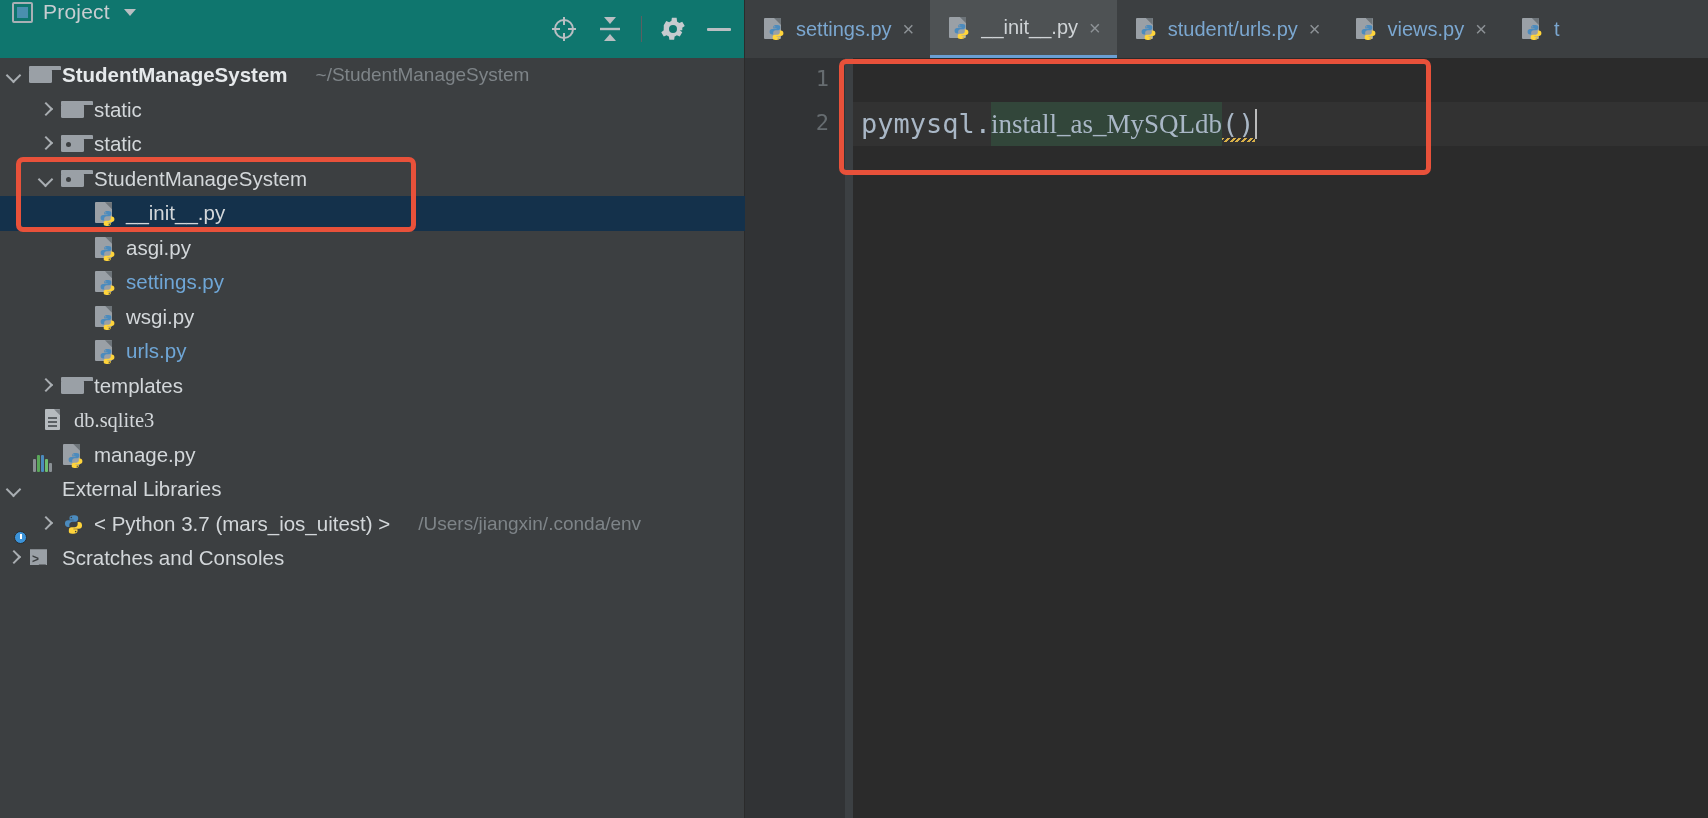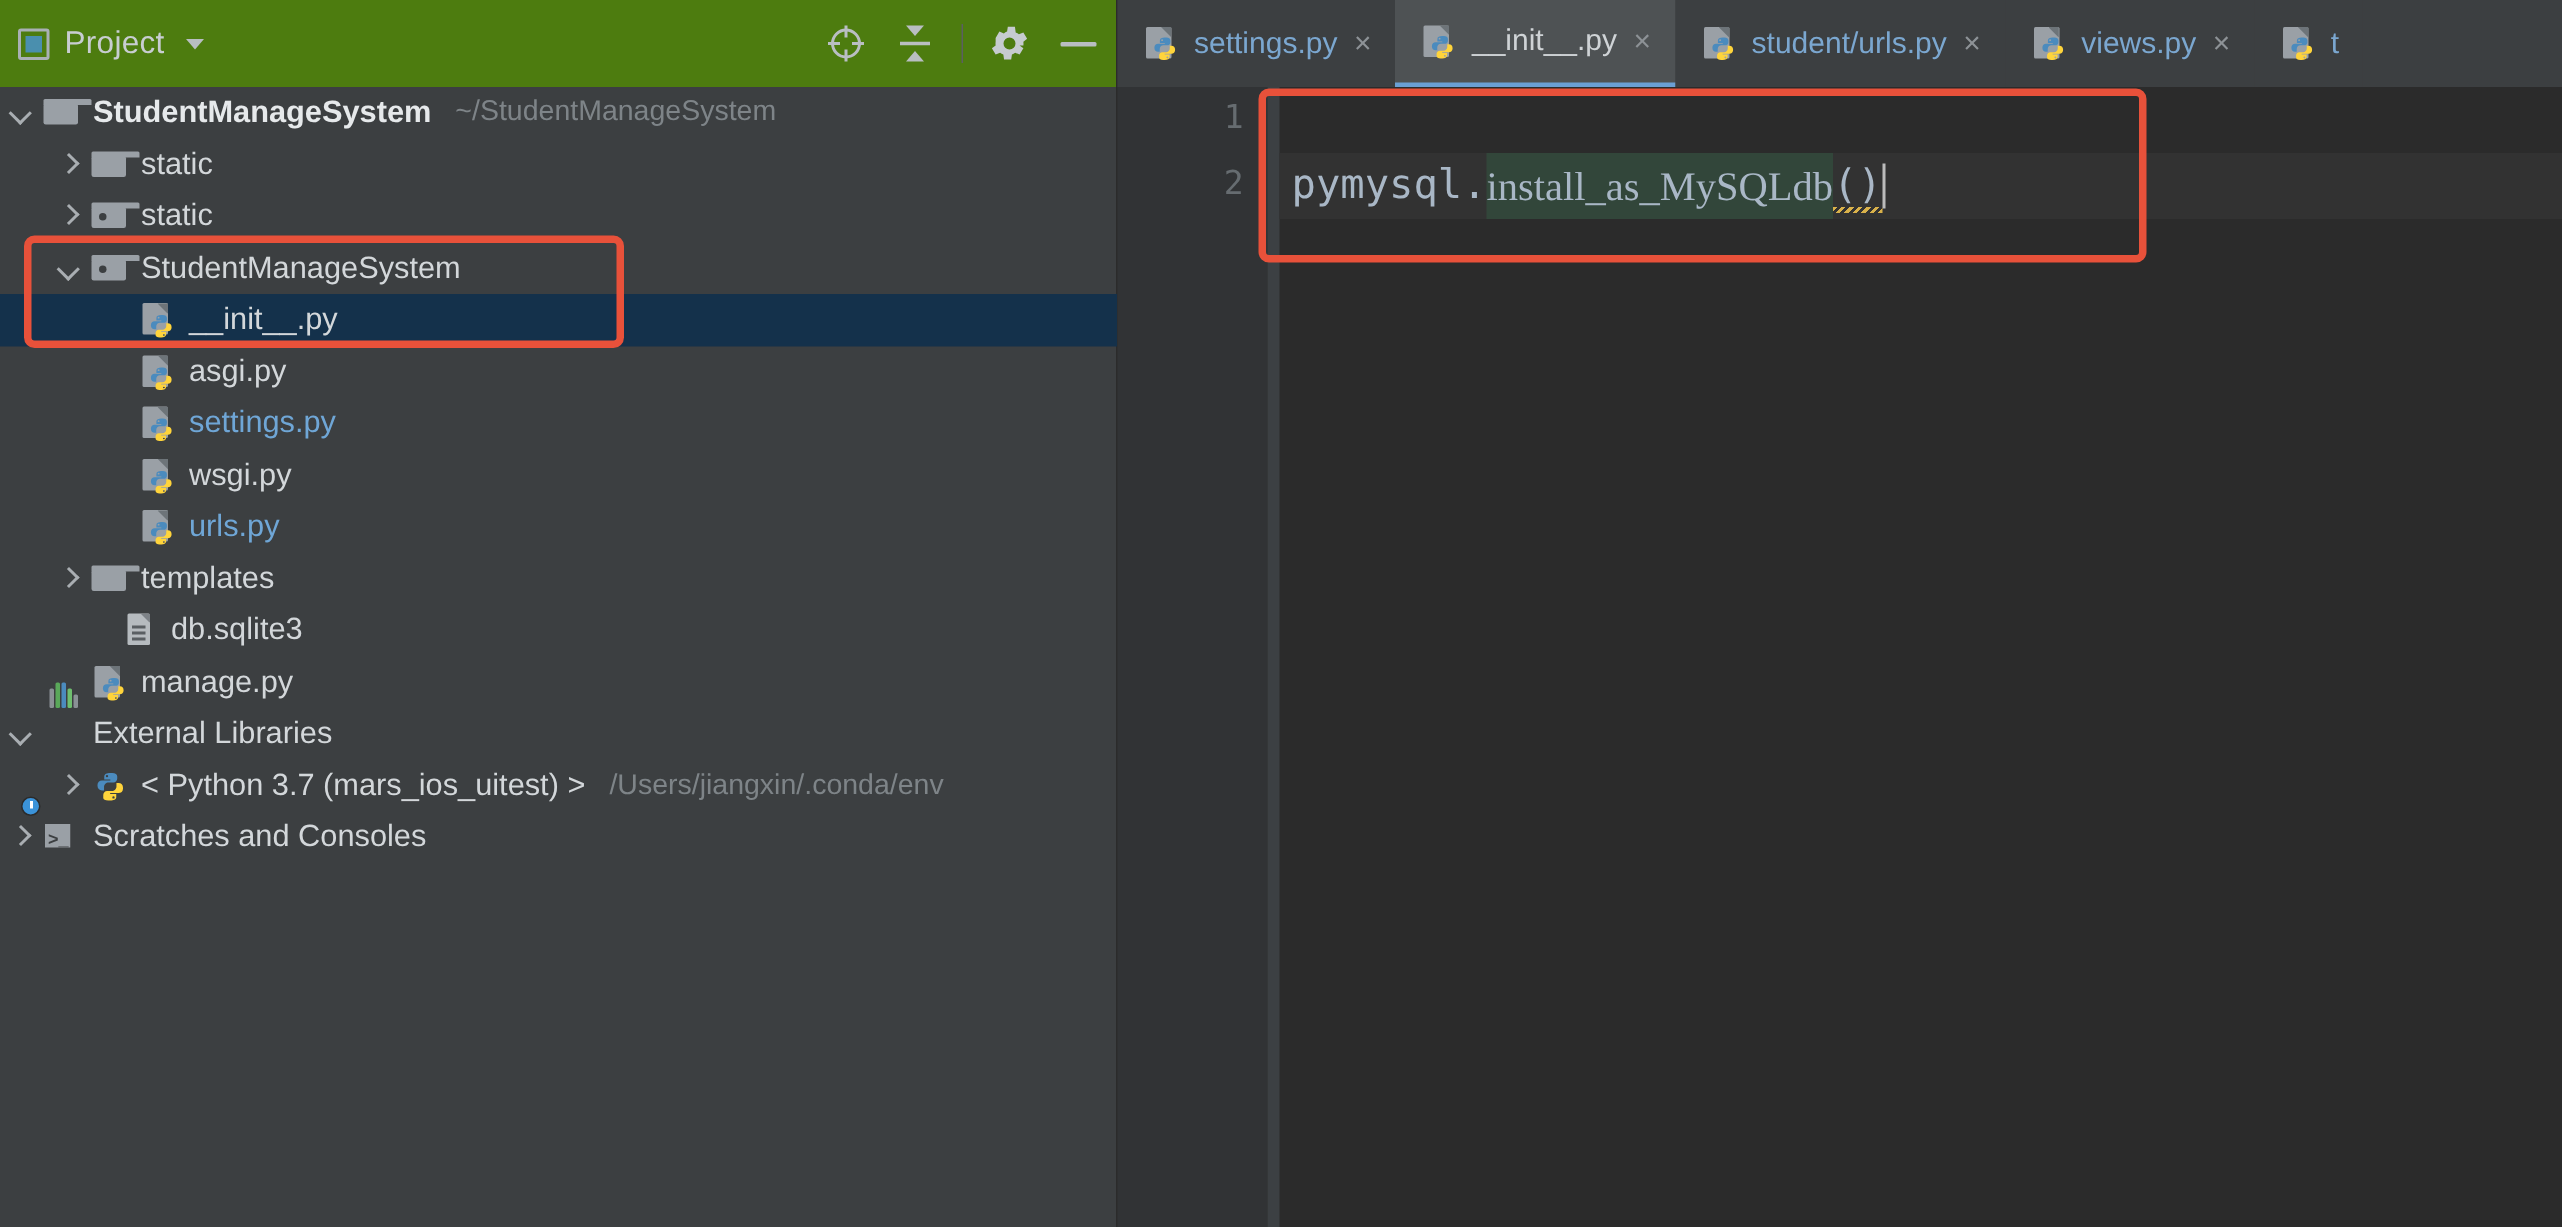--- a/index.html
+++ b/index.html
@@ -12,22 +12,22 @@
   #app{position:relative;width:1708px;height:818px;}
 
   
   #sidebar{
     position:absolute;left:0;top:0;width:745px;height:818px;
     background:#3c3f41;box-sizing:border-box;
     border-right:1px solid #2b2b2b;
   }
   #sidebar-header{
     position:relative;height:58px;width:100%;
-    background:#4d7c0f;
-    display:flex;align-items:center;
+    background:#0f766e;
+    display:flex;align-items:flex-start;
   }
   .panel-title-wrap{display:flex;align-items:center;padding-left:12px;gap:10px;}
   .panel-square{
     width:21px;height:21px;box-sizing:border-box;
     border:2px solid #a9b0b5;border-radius:2px;
     display:flex;align-items:center;justify-content:center;
   }
   .panel-square i{display:block;width:11px;height:11px;background:#4a8fae;}
   .panel-title{font-size:21px;color:#c8cdd1;letter-spacing:.2px;}
   .caret-down{
@@ -63,21 +63,21 @@
   }
   .arrow.down::before{
     content:"";position:absolute;left:4px;top:5px;width:9px;height:9px;
     border-right:2.2px solid #a9aeb2;border-bottom:2.2px solid #a9aeb2;
     transform:rotate(45deg);
   }
   .ico{width:26px;height:26px;flex:0 0 26px;margin-right:8px;position:relative;}
   .label{color:#d3d7da;}
   .label.bold{font-weight:bold;color:#e6e9eb;}
   .label.blue{color:#6fa6d6;}
-  .sub{color:#7e8488;font-size:19px;margin-left:16px;}
+  .sub{color:#7e8488;font-size:19px;margin-left:28px;}
 
   
   .folder{position:relative;width:26px;height:26px;}
   .folder .tab{
     position:absolute;left:1px;top:4px;width:9px;height:4px;background:#9aa0a6;border-radius:1px 1px 0 0;
   }
   .folder .body{
     position:absolute;left:1px;top:7px;width:23px;height:14px;background:#9aa0a6;border-radius:1.5px;
   }
   .folder.module .dot{
@@ -291,21 +291,21 @@
                   <path fill="#4b8bbe" d="M15.9 2c-3.3 0-6 1-6 3.6v3.1h6.2v.9H7.6C5 9.6 3 11.2 3 14.6c0 3.3 1.8 5.1 4.6 5.1h2.1v-3.4c0-2.5 2.1-4.6 4.6-4.6h4.9c2.2 0 3.9-1.8 3.9-4V5.6C23.1 3.4 21.2 2 18 2h-2.1zm-3.2 2a1.2 1.2 0 1 1 0 2.4 1.2 1.2 0 0 1 0-2.4z"></path>
                   <path fill="#ffd43b" d="M16.1 30c3.3 0 6-1 6-3.6v-3.1h-6.2v-.9h8.5c2.6 0 4.6-1.6 4.6-5 0-3.3-1.8-5.1-4.6-5.1h-2.1v3.4c0 2.5-2.1 4.6-4.6 4.6h-4.9c-2.2 0-3.9 1.8-3.9 4v3.1C8.9 28.6 10.8 30 14 30h2.1zm3.2-2a1.2 1.2 0 1 1 0-2.4 1.2 1.2 0 0 1 0 2.4z"></path>
                 </svg></span></span></span>
           <span class="label blue">urls.py</span>
         </div>
         <div class="row" style="padding-left: 36px;">
           <span class="arrow right"></span>
           <span class="ico"><span class="folder"><span class="tab"></span><span class="body"></span></span></span>
           <span class="label">templates</span>
         </div>
-        <div class="row" style="padding-left: 56px;">
+        <div class="row" style="padding-left: 16px; font-family: Liberation Serif, serif;">
           <span class="arrow"></span>
           <span class="ico"><span class="dbfile"><span class="page"></span><span class="fold"></span><span class="ln" style="top:10px"></span><span class="ln" style="top:14px"></span><span class="ln" style="top:18px"></span></span></span>
           <span class="label">db.sqlite3</span>
         </div>
         <div class="row" style="padding-left: 36px;">
           <span class="arrow"></span>
           <span class="ico"><span class="pyfile"><span class="page"></span><span class="fold"></span><span class="snakewrap"><svg width="17" height="17" viewBox="0 0 32 32">
                   <path fill="#4b8bbe" d="M15.9 2c-3.3 0-6 1-6 3.6v3.1h6.2v.9H7.6C5 9.6 3 11.2 3 14.6c0 3.3 1.8 5.1 4.6 5.1h2.1v-3.4c0-2.5 2.1-4.6 4.6-4.6h4.9c2.2 0 3.9-1.8 3.9-4V5.6C23.1 3.4 21.2 2 18 2h-2.1zm-3.2 2a1.2 1.2 0 1 1 0 2.4 1.2 1.2 0 0 1 0-2.4z"></path>
                   <path fill="#ffd43b" d="M16.1 30c3.3 0 6-1 6-3.6v-3.1h-6.2v-.9h8.5c2.6 0 4.6-1.6 4.6-5 0-3.3-1.8-5.1-4.6-5.1h-2.1v3.4c0 2.5-2.1 4.6-4.6 4.6h-4.9c-2.2 0-3.9 1.8-3.9 4v3.1C8.9 28.6 10.8 30 14 30h2.1zm3.2-2a1.2 1.2 0 1 1 0-2.4 1.2 1.2 0 0 1 0 2.4z"></path>
                 </svg></span></span></span>

